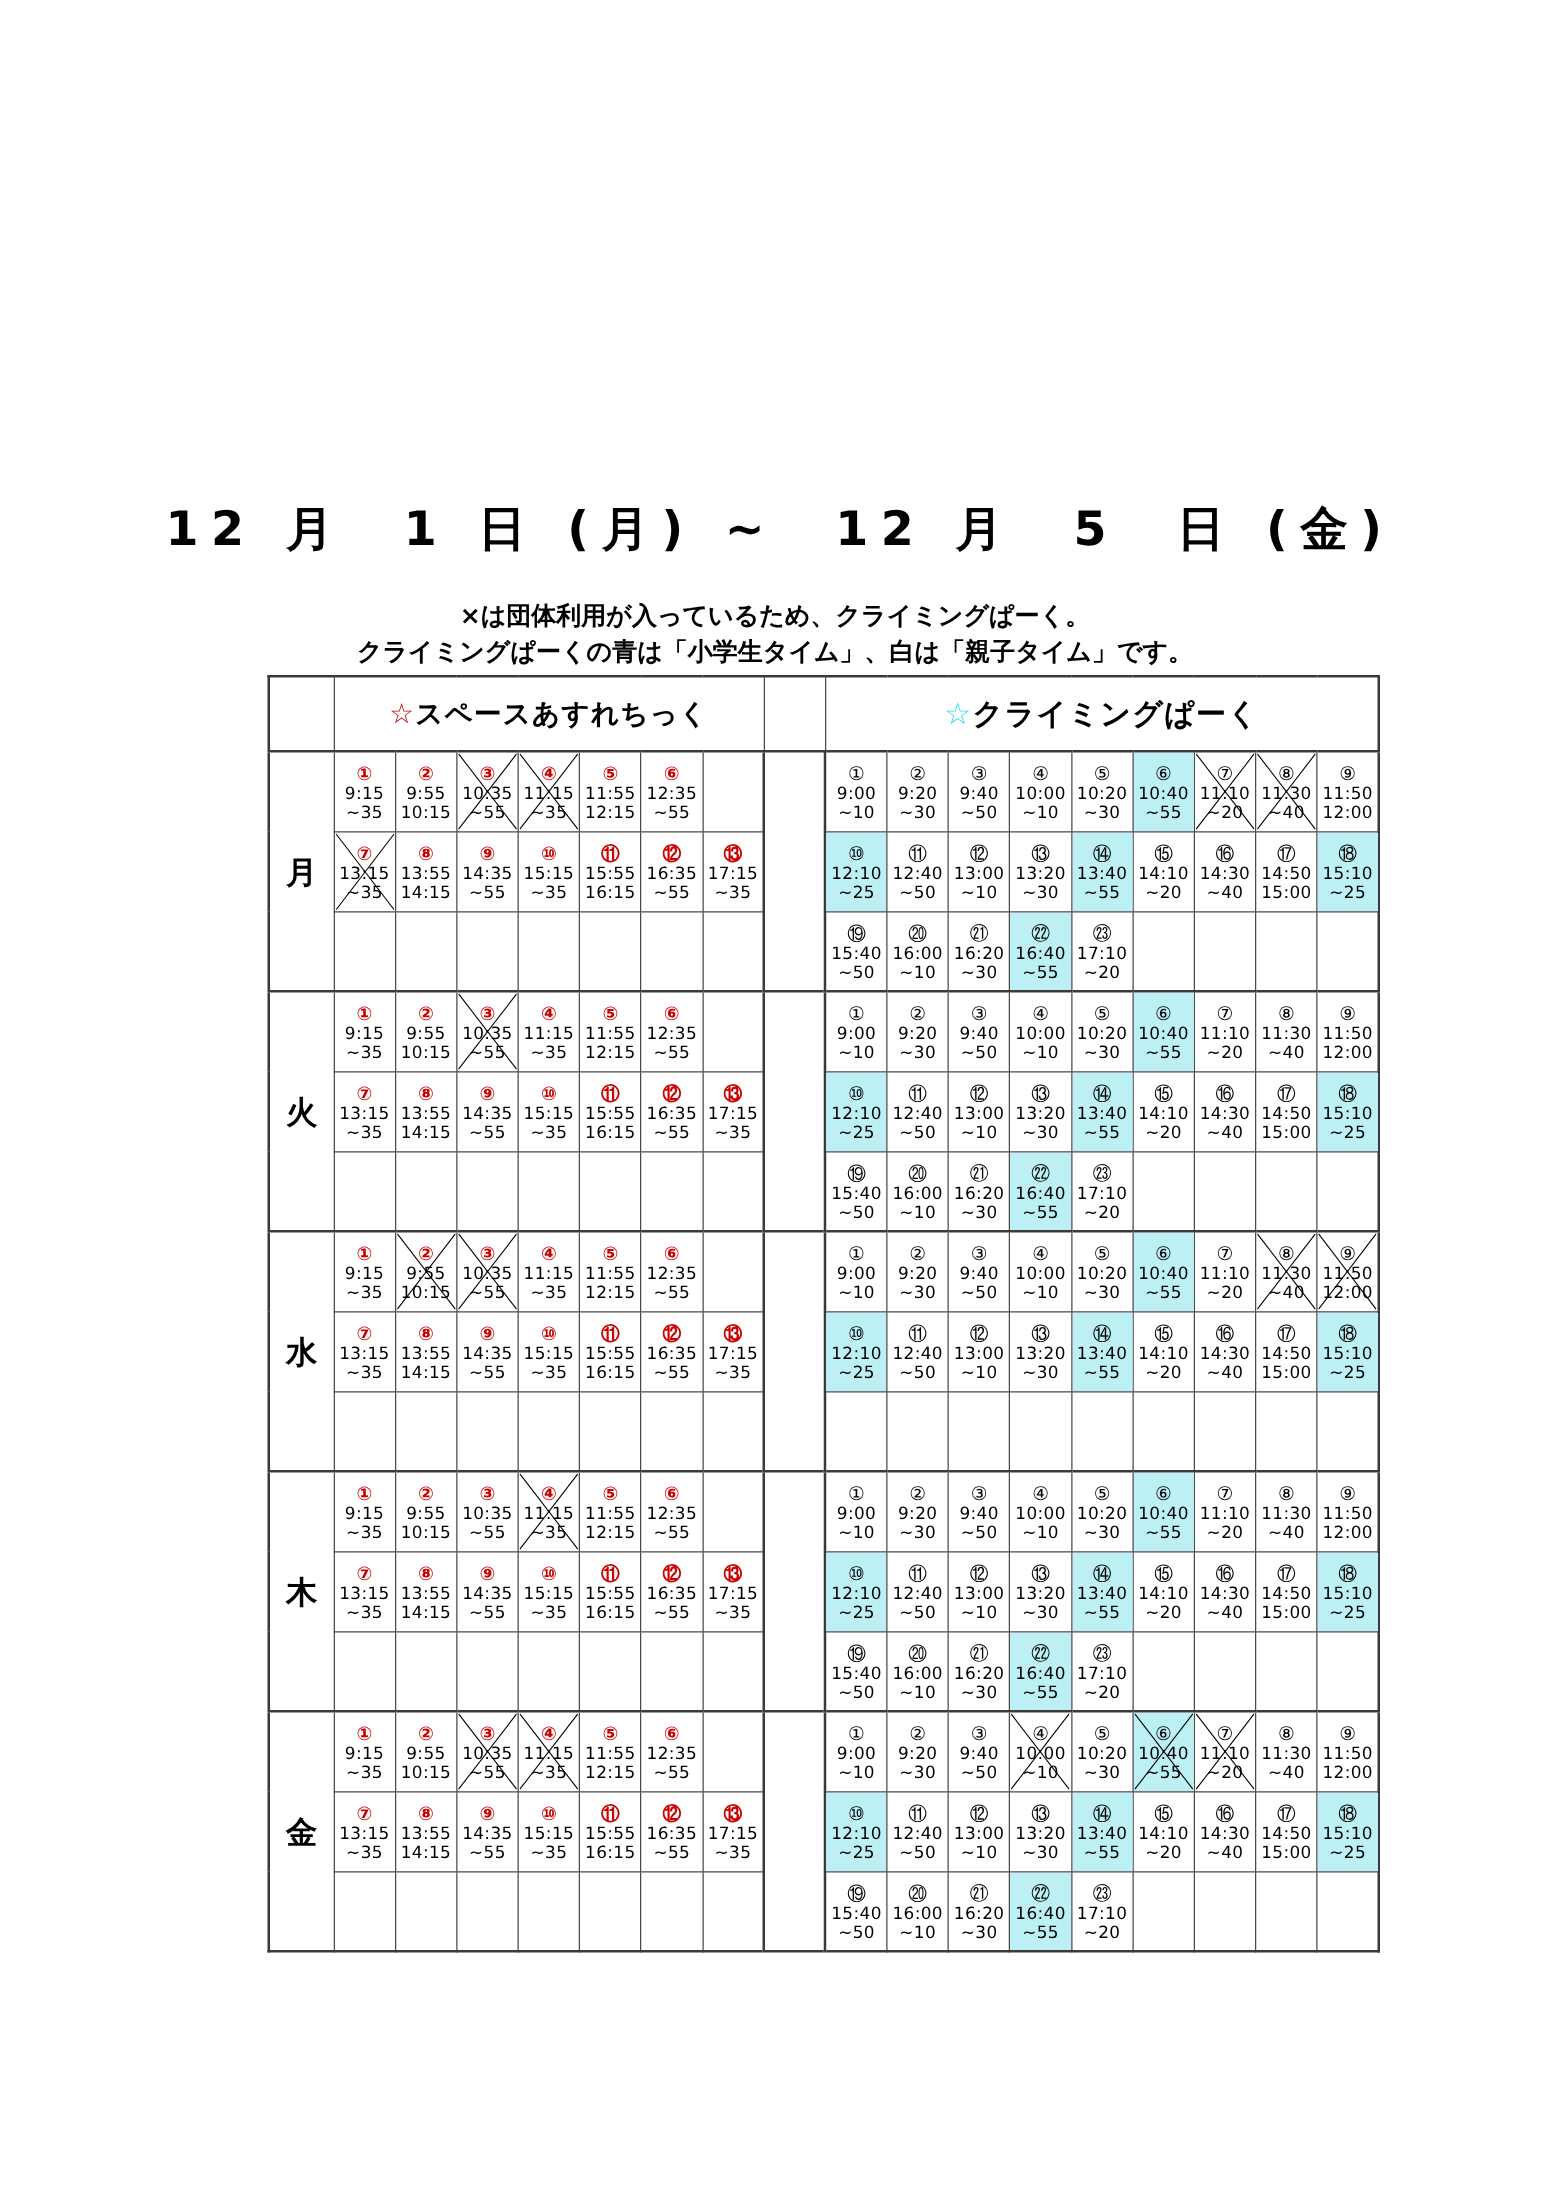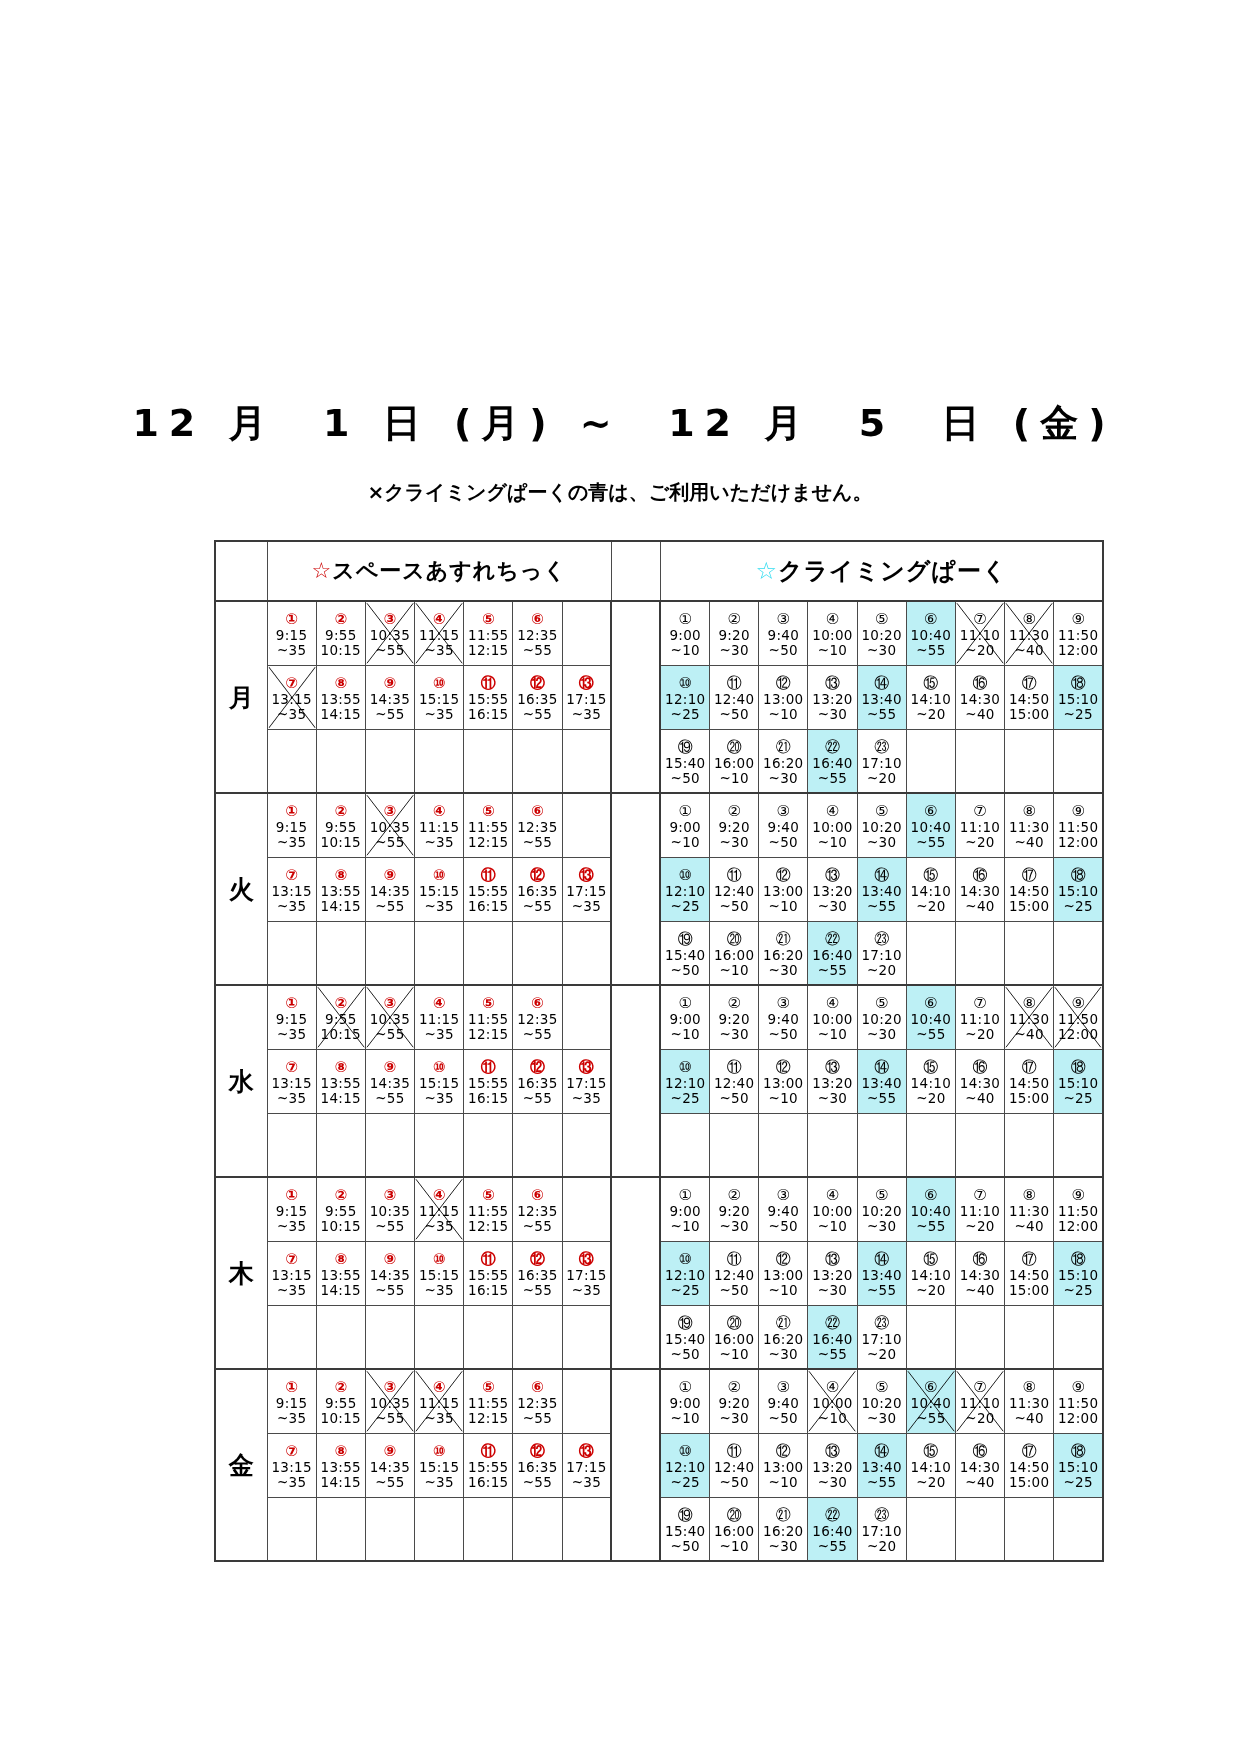--- a/index.html
+++ b/index.html
@@ -125,21 +125,22 @@
   }
 </style>
 </head>
 <body>
 
 <div class="page">
 
   <div class="title">12 月  1 日 (月) ~  12 月  5  日 (金)</div>
 
   <div class="notes">
-    <div class="note-line">×クライミングぱーくの青は、ご利用いただけません。</div>
+    <div class="note-line">×は団体利用が入っているため、クライミングぱーく。</div>
+    <div class="note-line">クライミングぱーくの青は「小学生タイム」、白は「親子タイム」です。</div>
   </div>
 
   <table class="tbl">
     <thead>
       <tr>
         <th class="hdr-corner"></th>
         <th class="hdr-left" colspan="7">
           <span class="star-red">☆</span><span>スペースあすれちっく</span>
         </th>
         <th class="divider"></th>

